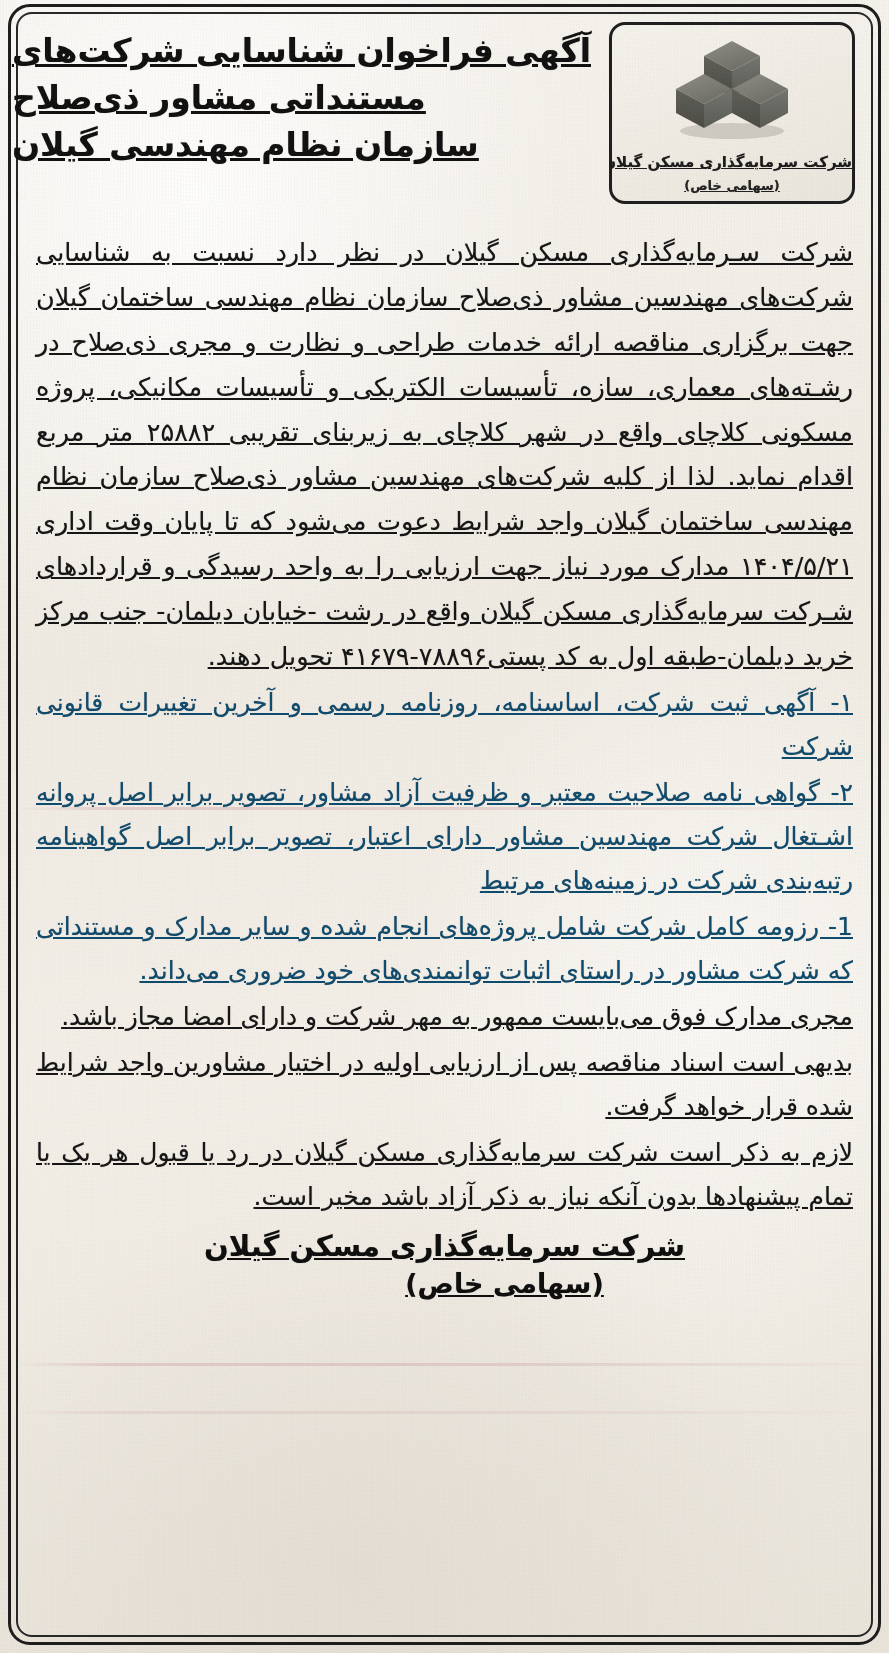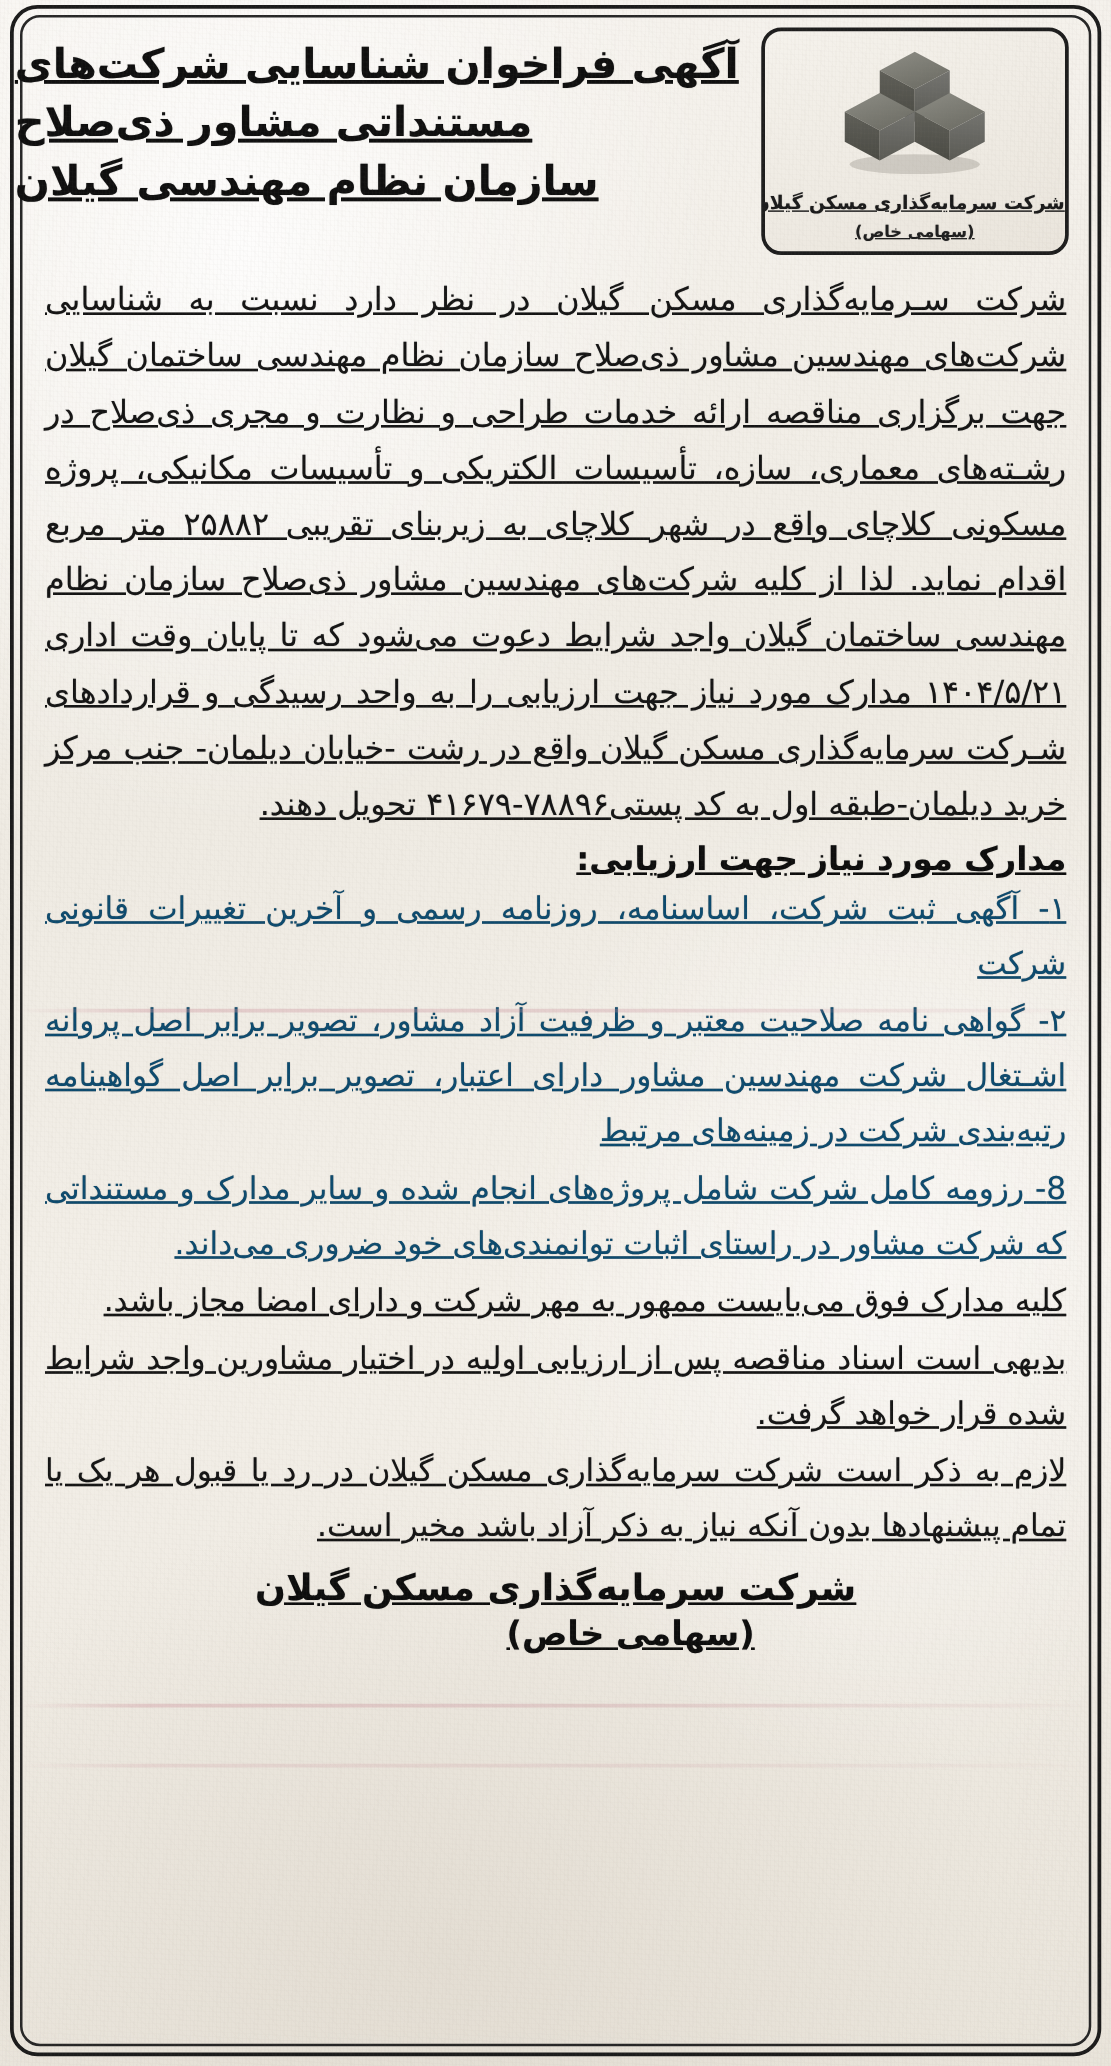--- a/index.html
+++ b/index.html
@@ -144,21 +144,21 @@
     color: #0f0f0f;
     line-height: 1.42;
     letter-spacing: -0.6px;
     white-space: nowrap;
     text-align: left;
     direction: rtl;
   }
 
   
   .body {
-    margin-top: 4px;
+    margin-top: 16px;
     padding: 0 10px 0 10px;
   }
   .para {
     font-size: 25.5px;
     line-height: 1.76;
     color: #141414;
     text-align: justify;
     text-align-last: right;
     direction: rtl;
     margin: 0 0 2px 0;
@@ -278,27 +278,26 @@
         <div class="hl-line inky">مستنداتی مشاور ذی‌صلاح</div>
         <div class="hl-line inky">سازمان نظام مهندسی گیلان</div>
       </div>
 
     </div>
 
     <div class="body">
 
       <p class="para lead inky">شرکت سـرمایه‌گذاری مسکن گیلان در نظر دارد نسبت به شناسایی شرکت‌های مهندسین مشاور ذی‌صلاح سازمان نظام مهندسی ساختمان گیلان جهت برگزاری مناقصه ارائه خدمات طراحی و نظارت و مجری ذی‌صلاح در رشـته‌های معماری، سازه، تأسیسات الکتریکی و تأسیسات مکانیکی، پروژه مسکونی کلاچای واقع در شهر کلاچای به زیربنای تقریبی ۲۵۸۸۲ متر مربع اقدام نماید. لذا از کلیه شرکت‌های مهندسین مشاور ذی‌صلاح سازمان نظام مهندسی ساختمان گیلان واجد شرایط دعوت می‌شود که تا پایان وقت اداری ۱۴۰۴/۵/۲۱ مدارک مورد نیاز جهت ارزیابی را به واحد رسیدگی و قراردادهای شـرکت سرمایه‌گذاری مسکن گیلان واقع در رشت -خیابان دیلمان- جنب مرکز خرید دیلمان-طبقه اول به کد پستی۷۸۸۹۶-۴۱۶۷۹ تحویل دهند.</p>
 
-      <div class="subhead inky">مدارک مورد نیاز جهت ارزیابی:</div>
 
       <p class="list-item inky">۱- آگهی ثبت شرکت، اساسنامه، روزنامه رسمی و آخرین تغییرات قانونی شرکت</p>
       <p class="list-item inky">۲- گواهی نامه صلاحیت معتبر و ظرفیت آزاد مشاور، تصویر برابر اصل پروانه اشـتغال شرکت مهندسین مشاور دارای اعتبار، تصویر برابر اصل گواهینامه رتبه‌بندی شرکت در زمینه‌های مرتبط</p>
-      <p class="list-item inky">8- رزومه کامل شرکت شامل پروژه‌های انجام شده و سایر مدارک و مستنداتی که شرکت مشاور در راستای اثبات توانمندی‌های خود ضروری می‌داند.</p>
-
-      <p class="note inky">کلیه مدارک فوق می‌بایست ممهور به مهر شرکت و دارای امضا مجاز باشد.</p>
+      <p class="list-item inky">1- رزومه کامل شرکت شامل پروژه‌های انجام شده و سایر مدارک و مستنداتی که شرکت مشاور در راستای اثبات توانمندی‌های خود ضروری می‌داند.</p>
+
+      <p class="note inky">مجری مدارک فوق می‌بایست ممهور به مهر شرکت و دارای امضا مجاز باشد.</p>
       <p class="note inky">بدیهی است اسناد مناقصه پس از ارزیابی اولیه در اختیار مشاورین واجد شرایط شده قرار خواهد گرفت.</p>
       <p class="note inky">لازم به ذکر است شرکت سرمایه‌گذاری مسکن گیلان در رد یا قبول هر یک یا تمام پیشنهادها بدون آنکه نیاز به ذکر آزاد باشد مخیر است.</p>
 
       <div class="sign">
         <div class="sign-line1 inky">شرکت سرمایه‌گذاری مسکن گیلان</div>
         <div class="sign-line2 inky">(سهامی خاص)</div>
       </div>
 
     </div>
   </div>

